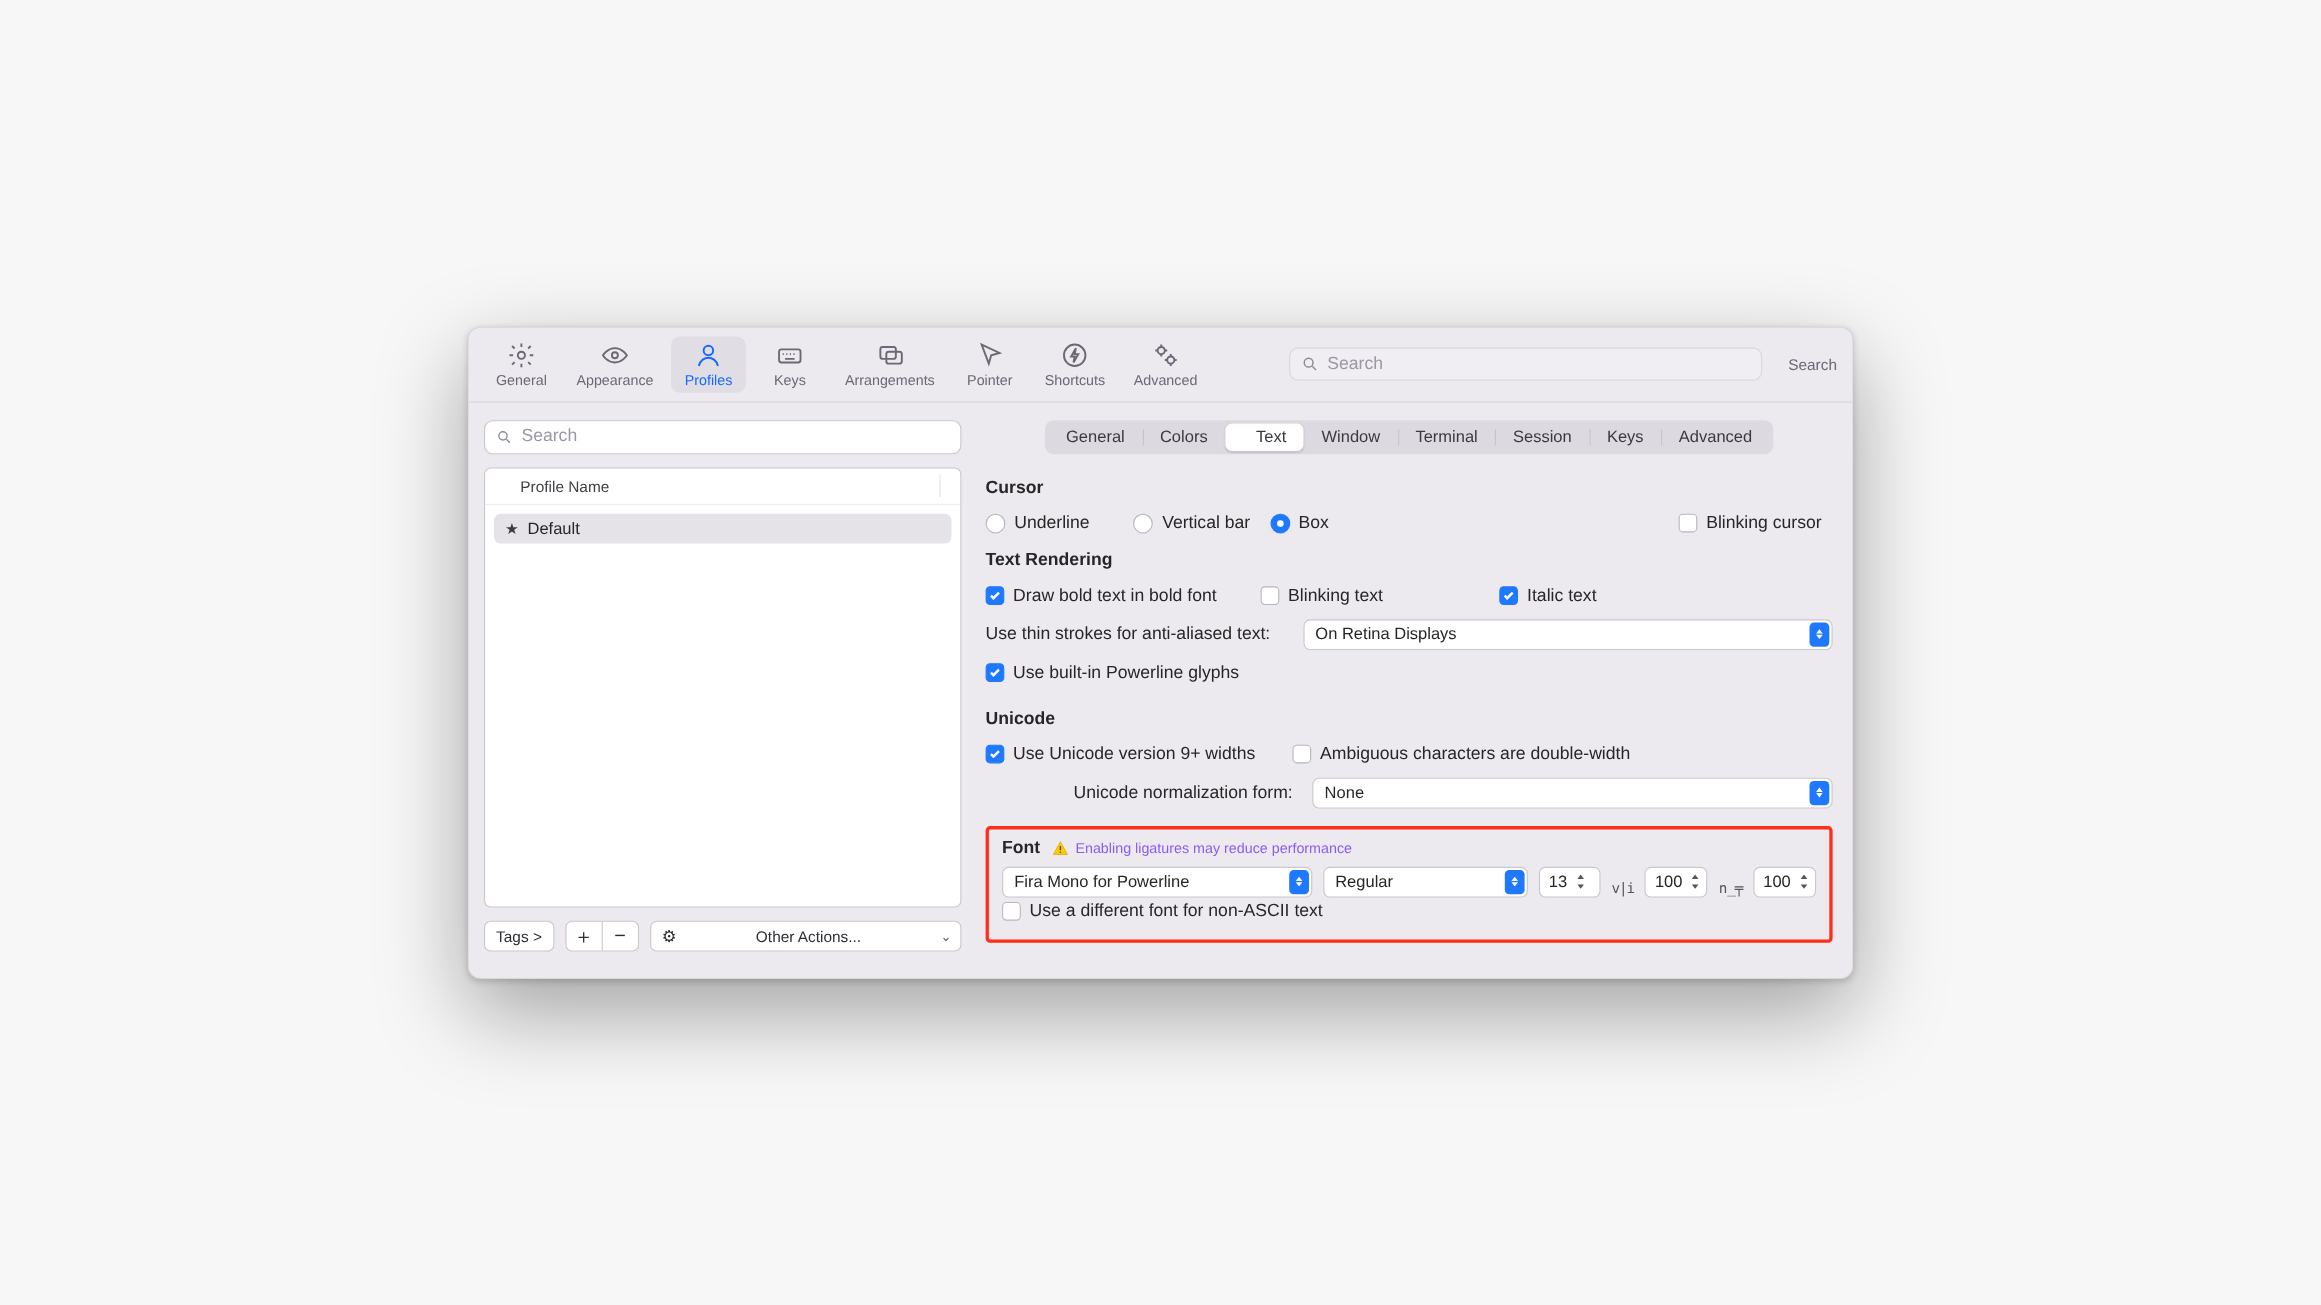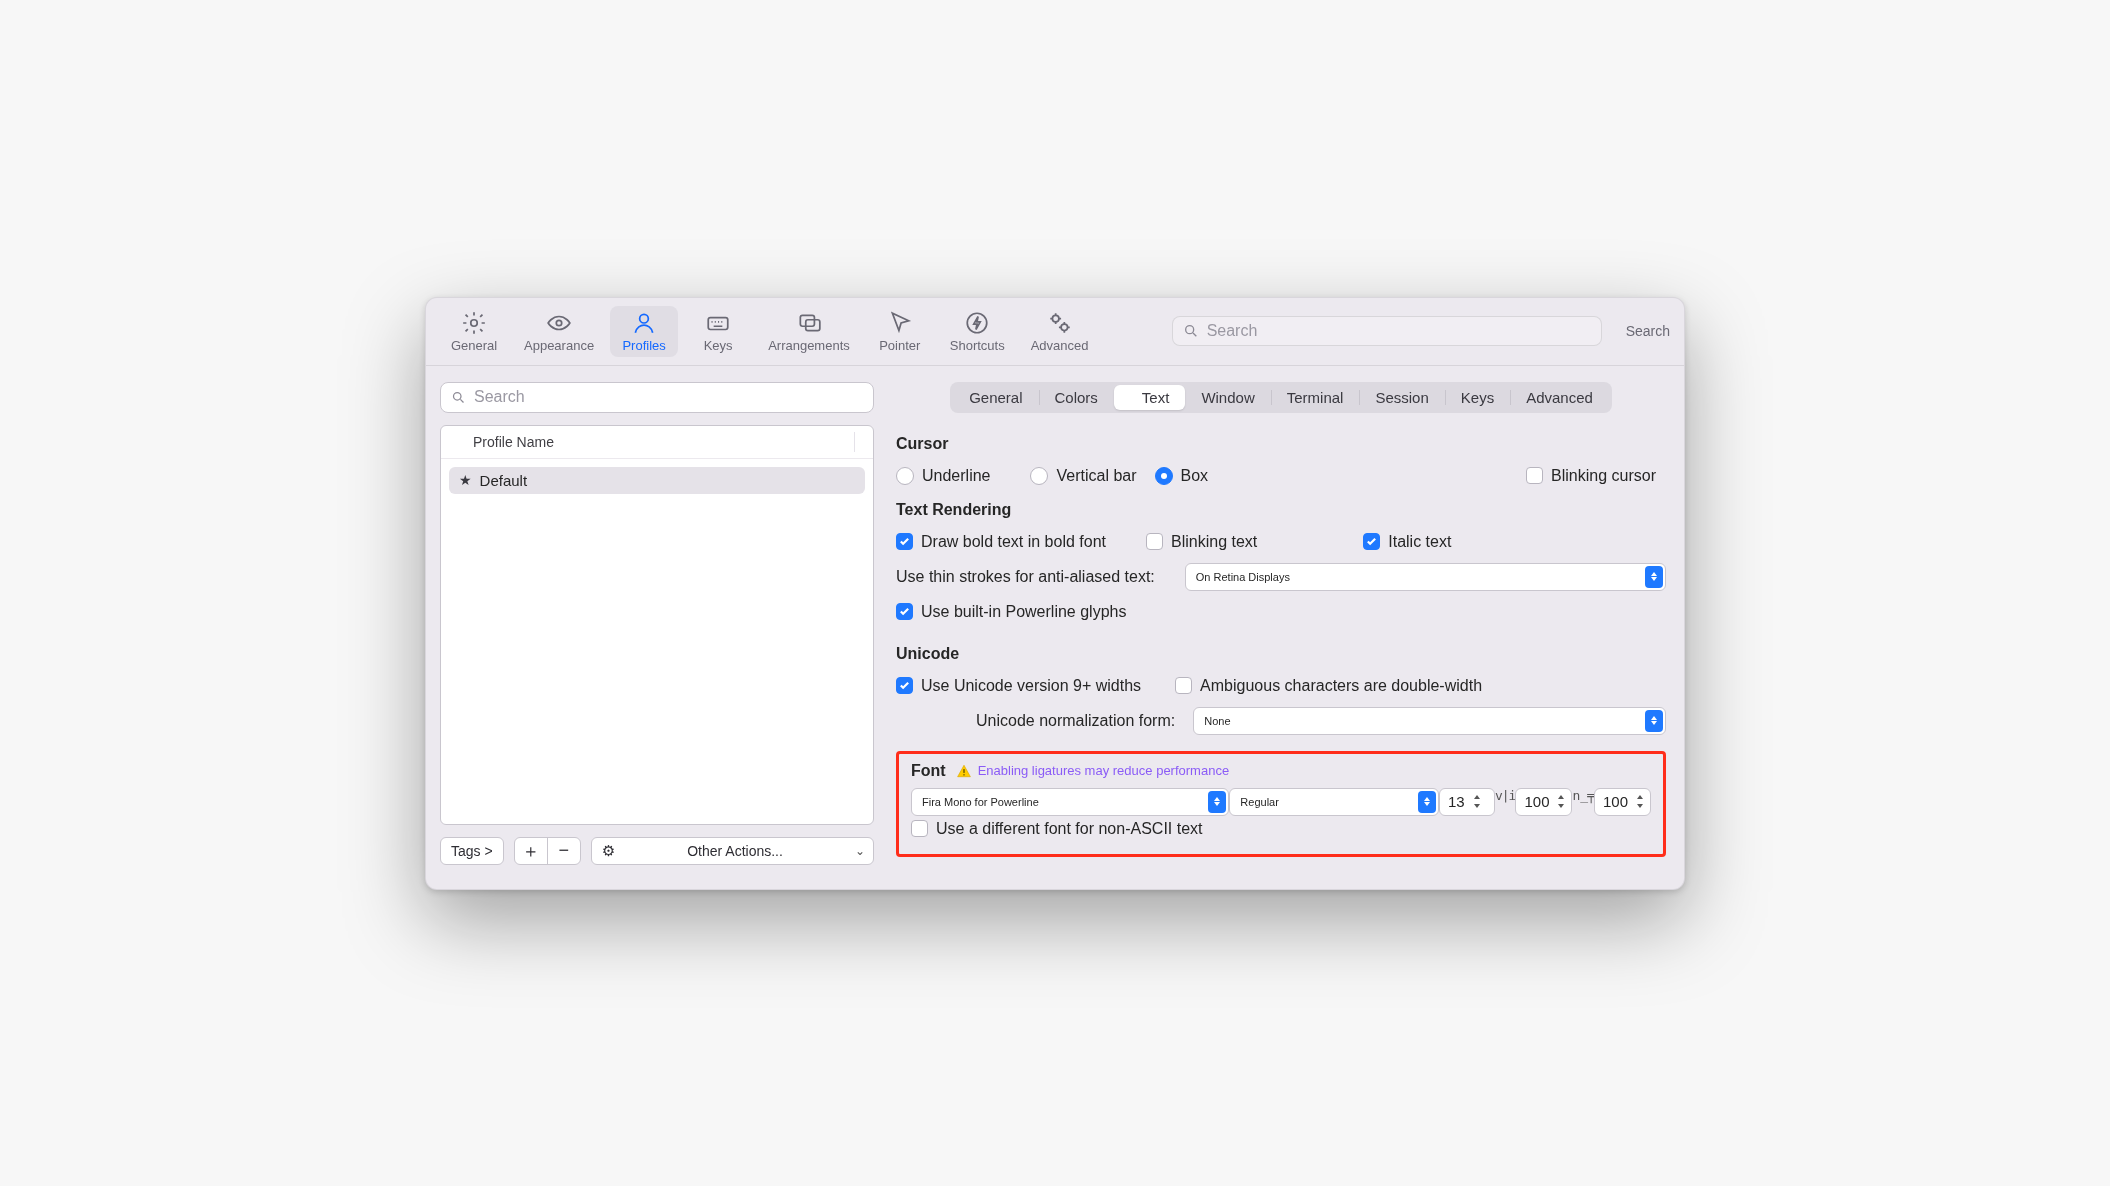--- a/index.html
+++ b/index.html
@@ -261,21 +261,21 @@
   .check .box svg { width:11px; height:11px; display:none; }
   .check.on .box svg { display:block; }
 
   
   .select {
     background:#fff; border:1px solid var(--border);
     border-radius:6px; height:28px;
     display:flex; align-items:center;
     padding: 0 2px 0 10px;
     gap: 8px;
-    font-size:11px;
+    font-size:15px;
     min-width: 120px;
     position:relative;
   }
   .select .end {
     margin-left:auto;
     width:18px; height:22px;
     background: var(--accent);
     border-radius:4px;
     display:flex; flex-direction:column; align-items:center; justify-content:center;
     gap:1px;
@@ -321,21 +321,21 @@
     display:flex; align-items:center; gap:10px;
   }
   .font-header .warn {
     display:flex; align-items:flex-end; gap:6px;
     font-size: 13px; color:#8b5cf6;
   }
   .warn-icon {
     width:16px; height:14px;
   }
   .font-row {
-    display:flex; align-items:flex-start; margin-top:8px; flex-wrap: nowrap;
+    display:flex; align-items:flex-end; gap:10px; margin-top:8px; flex-wrap: nowrap;
   }
   .grow { flex:1; }
   .label-inline { font-size:16px; }
 </style>
 </head>
 <body>
 
 <div class="window">
 
 

